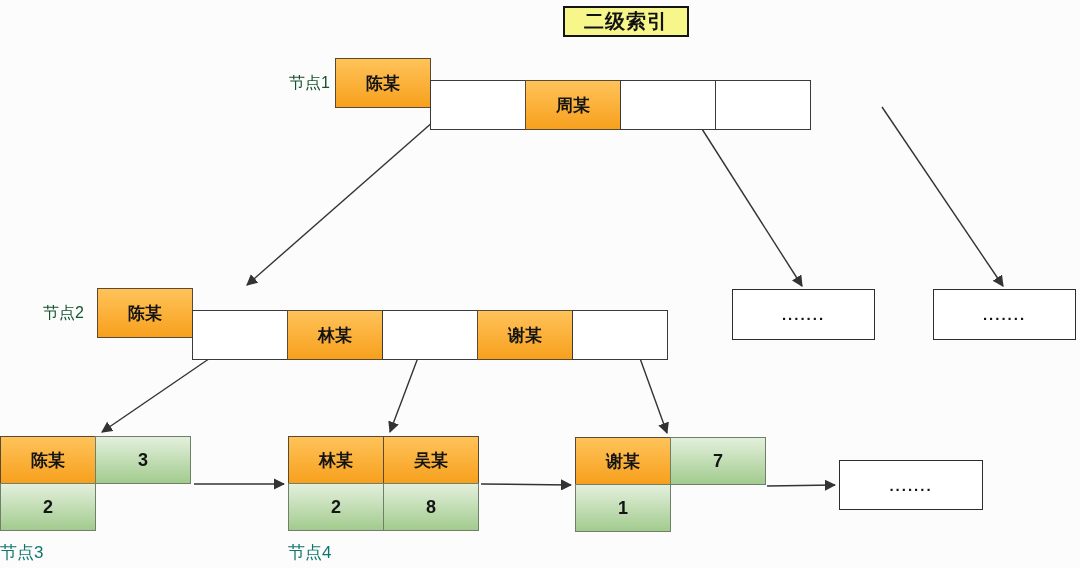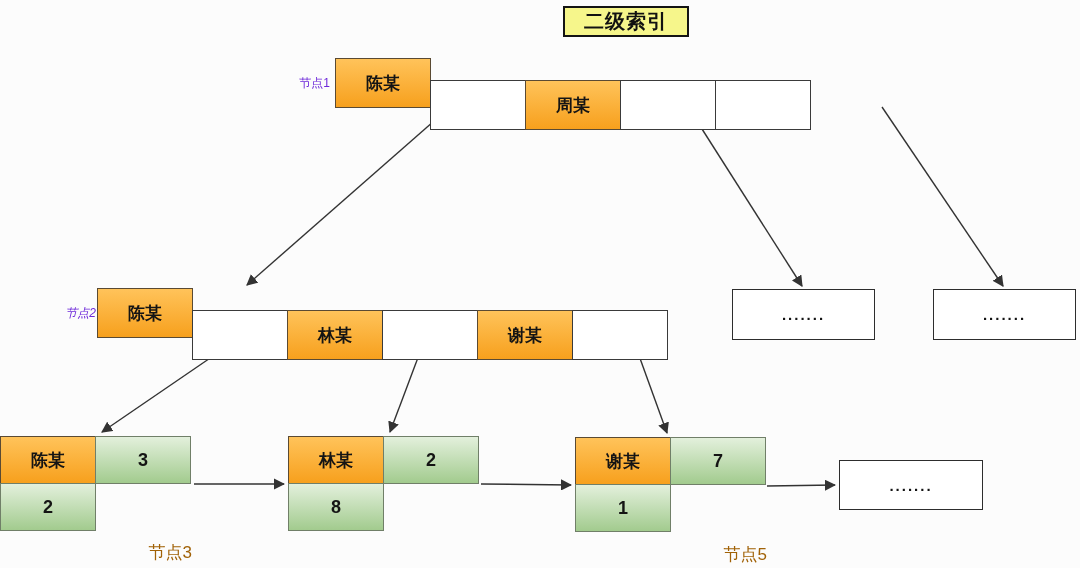--- a/index.html
+++ b/index.html
@@ -36,21 +36,21 @@
   .key {
     background: linear-gradient(180deg, var(--orange_top,#ffc35a) 0%, var(--orange_bottom,#f7a01d) 100%);
     border:1px solid #5a4a33;
   }
   .ptr {
     background:#ffffff;
     border:1.5px solid #3a3a3a;
   }
 
   .node-label {
-    position:absolute; font-size:12px; color:#6d28d9;
+    position:absolute; font-size:16px; color:#14532d;
     display:flex; align-items:center;
   }
   .hlabel { justify-content:flex-end; width:72px; height:50px; }
 
   .obox {
     position:absolute; box-sizing:border-box;
     background:#ffffff; border:1.5px solid #2d2d2d;
     display:flex; align-items:center; justify-content:center;
     font-size:15px; font-weight:bold; letter-spacing:2px; color:#141414;
   }
@@ -61,22 +61,22 @@
   }
   .leaf .cell { height:48px; }
   .leaf .cell:nth-child(2), .leaf .cell:nth-child(4) { margin-left:-1px; }
   .leaf .cell:nth-child(3), .leaf .cell:nth-child(4) { margin-top:-1px; }
   .val {
     background: linear-gradient(180deg, var(--green_top,#e3f0dc) 0%, var(--green_bottom,#a2cb8e) 100%);
     border:1px solid #707f68;
     font-size:18px;
   }
   .leaf-label {
-    position:absolute; width:192px; text-align:right;
-    font-size:17px; color:#a16207;
+    position:absolute; width:192px; text-align:left;
+    font-size:17px; color:#0f766e;
   }
 </style>
 </head>
 <body>
 
 <div id="canvas">
 
   <svg id="arrows-svg" width="1080" height="568">
     <defs>
       <marker id="arrowhead" viewBox="0 0 10 10" refX="9" refY="5" markerWidth="8" markerHeight="8" orient="auto-start-reverse">
@@ -98,21 +98,21 @@
 
   <div class="node-label hlabel" style="left:258px; top:58px;">节点1</div>
   <div class="node-row" style="left:335px; top:58px;">
     <div class="cell key">陈某</div>
     <div class="cell ptr"></div>
     <div class="cell key">周某</div>
     <div class="cell ptr"></div>
     <div class="cell ptr"></div>
   </div>
 
-  <div class="node-label hlabel" style="left:24px; top:288px;font-style:italic;">节点2</div>
+  <div class="node-label hlabel" style="left:12px; top:288px;">节点2</div>
   <div class="node-row" style="left:97px; top:288px;">
     <div class="cell key">陈某</div>
     <div class="cell ptr"></div>
     <div class="cell key">林某</div>
     <div class="cell ptr"></div>
     <div class="cell key">谢某</div>
     <div class="cell ptr"></div>
   </div>
 
   <div class="obox" style="left:732px; top:289px; width:143px; height:51px;">.......</div>
@@ -120,26 +120,27 @@
 
   <div class="leaf" style="left:0px; top:436px;">
     <div class="cell key">陈某</div>
     <div class="cell val">3</div>
     <div class="cell val">2</div>
   </div>
   <div class="leaf-label" style="left:0px; top:541px;">节点3</div>
 
   <div class="leaf" style="left:288px; top:436px;">
     <div class="cell key">林某</div>
+    <div class="cell key">吴某</div>
     <div class="cell val">2</div>
     <div class="cell val">8</div>
   </div>
+  <div class="leaf-label" style="left:288px; top:541px;">节点4</div>
 
   <div class="leaf" style="left:575px; top:437px;">
     <div class="cell key">谢某</div>
     <div class="cell val">7</div>
     <div class="cell val">1</div>
   </div>
-  <div class="leaf-label" style="left:575px; top:543px;">节点5</div>
 
   <div class="obox" style="left:839px; top:460px; width:144px; height:50px;">.......</div>
 
 </div>
 
 </body></html>

